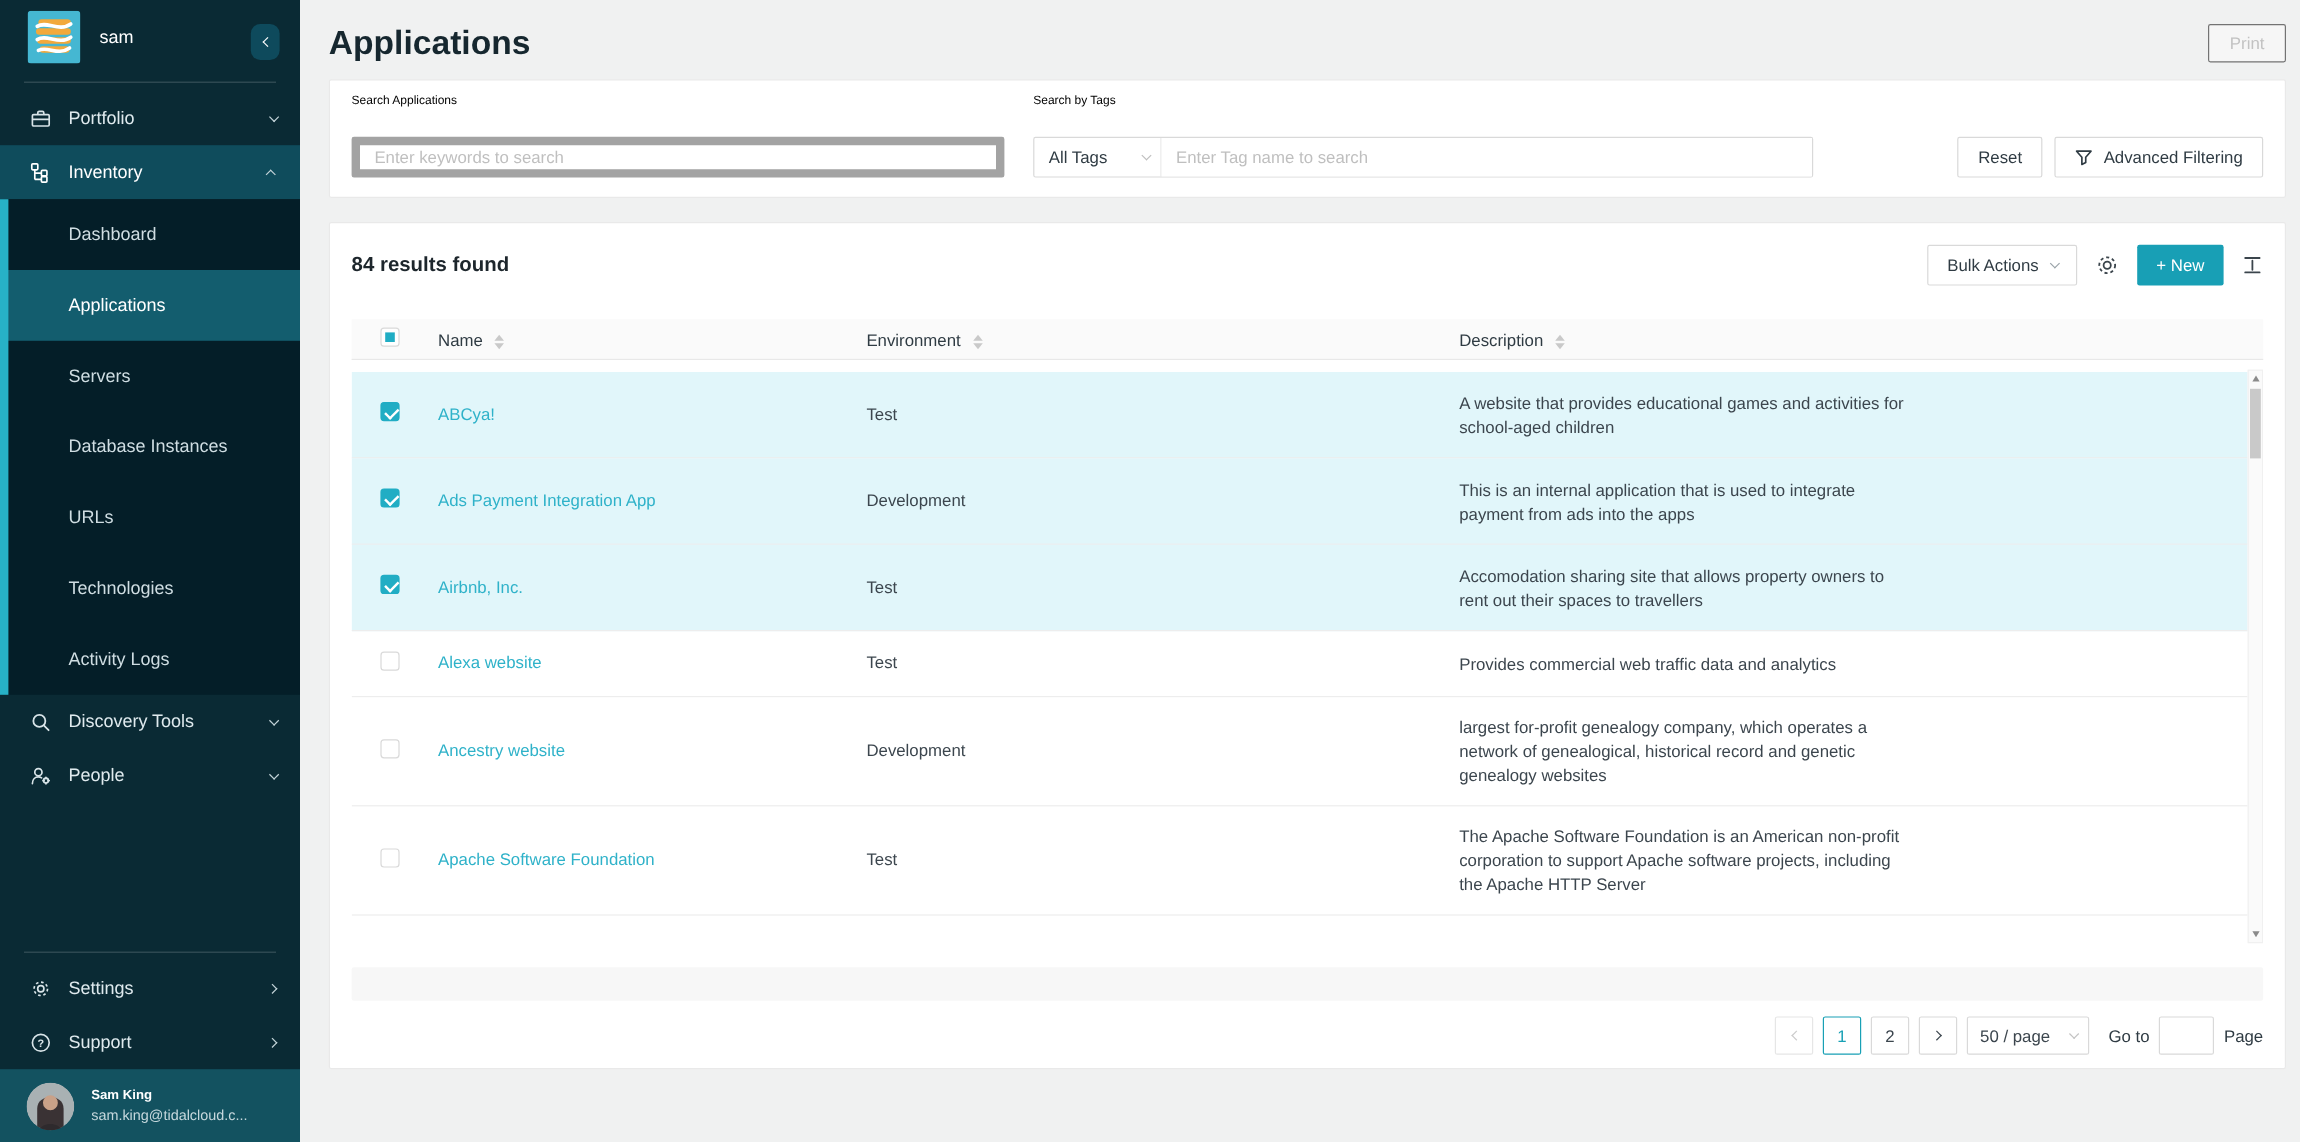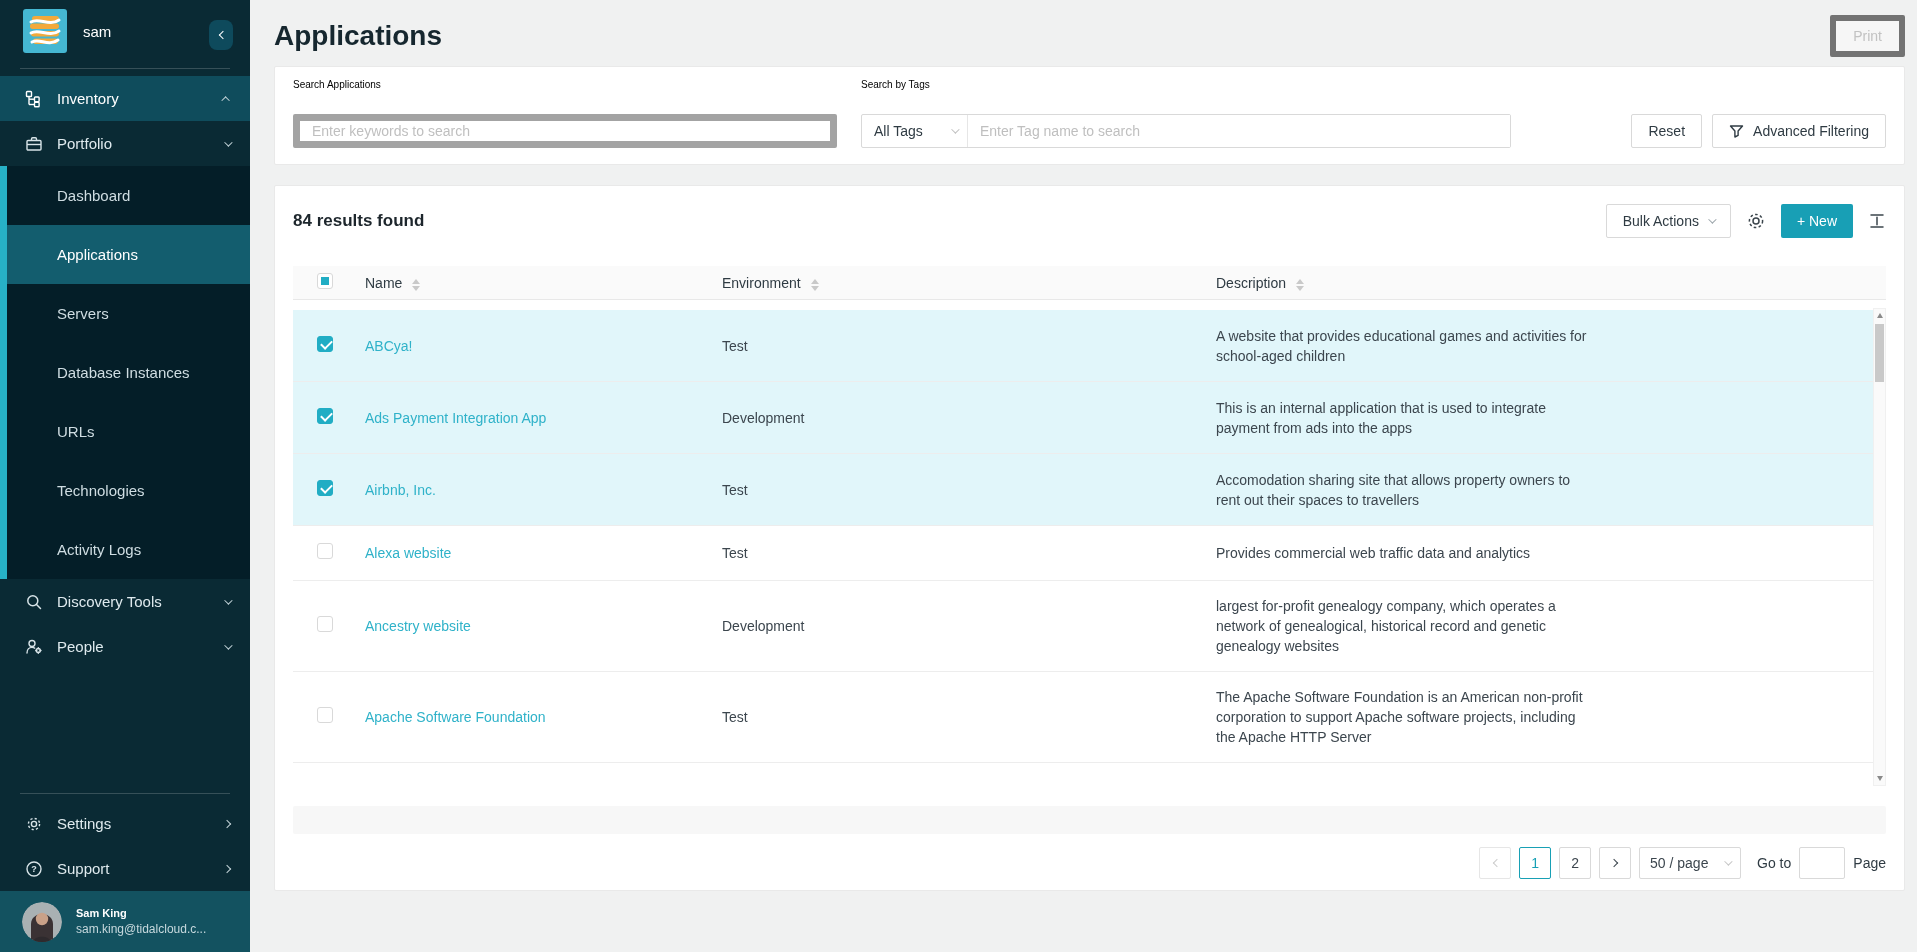--- a/index.html
+++ b/index.html
@@ -35,21 +35,21 @@
   .chev.up { transform:rotate(-135deg) translateY(-2px); }
   .chev.right { transform:rotate(-45deg); }
   .chev.left { transform:rotate(135deg); }
   .chev.sm { width:6px; height:6px; }
   .sb-item .chev { color:#c4d4d9; }
 
   
   .main { flex:1; padding:0 12px 0 24px; display:flex; flex-direction:column; }
   .page-header { height:66px; display:flex; align-items:center; justify-content:space-between; padding-top:6px; }
   .page-title { font-size:28px; font-weight:700; color:#16272f; }
-  .print-btn { background:#f6f6f6; border:6px solid #737373; color:#c2c2c2; font-size:14px; padding:7px 17px; border-radius:2px; font-family:inherit; cursor:not-allowed; }
+  .print-btn { background:#f6f6f6; border:1px solid #737373; color:#c2c2c2; font-size:14px; padding:7px 17px; border-radius:2px; font-family:inherit; cursor:not-allowed; }
 
   .card { background:#fff; border:1px solid #e9e9e9; border-radius:2px; }
 
   .filter-card { padding:12px 18px 16px; display:flex; align-items:flex-end; }
   .f-group { display:flex; flex-direction:column; }
   .f-label { font-size:10px; color:#000000; margin-bottom:24px; }
   .search-input { width:544px; height:34px; border:7px solid #a3a3a3; border-radius:2px; padding:0 12px; font-size:14px; font-family:inherit; color:#2f3b43; }
   .tags-group { margin-left:24px; }
   .tags-combo { display:flex; width:650px; height:34px; border:1px solid #d9d9d9; border-radius:2px; background:#fff; }
   .tags-select { width:106px; border-right:1px solid #e6e6e6; display:flex; align-items:center; justify-content:space-between; padding:0 10px 0 12px; font-size:14px; color:#2f3b43; cursor:pointer; }
@@ -139,45 +139,45 @@
       </svg>
       <span class="org-name">sam</span>
       <div class="collapse-btn">
         <span class="chev left sm" style="color:#fff; margin-left:3px;"></span>
       </div>
     </div>
     <div class="sb-divider"></div>
 
     <nav>
 
+      <div class="sb-item">
+        <span class="sb-icon">
+          <svg width="18" height="18" viewBox="0 0 18 18" fill="none" stroke="#d8e4e8" stroke-width="1.4">
+              <rect x="2" y="5.5" width="14" height="9.5" rx="1"></rect>
+              <path d="M6.5 5.5V4a1.2 1.2 0 0 1 1.2-1.2h2.6A1.2 1.2 0 0 1 11.5 4v1.5"></path>
+              <path d="M2 9.5h14"></path>
+            </svg>
+        </span>
+        <span class="sb-label">Portfolio</span>
+        <span class="chev down sm"></span>
+      </div>
+
       <div class="sb-item parent-active">
         <span class="sb-icon">
           <svg width="18" height="18" viewBox="0 0 18 18" fill="none" stroke="#ffffff" stroke-width="1.4">
               <rect x="1.5" y="1.5" width="5" height="5" rx="0.8"></rect>
               <path d="M4 6.5V14.5"></path>
               <path d="M4 9.2h5.5"></path>
               <path d="M4 14.5h5.5"></path>
               <rect x="9.5" y="7" width="4.6" height="4.6" rx="0.8"></rect>
               <rect x="9.5" y="12.2" width="4.6" height="4.6" rx="0.8"></rect>
             </svg>
         </span>
         <span class="sb-label">Inventory</span>
         <span class="chev up sm"></span>
-      </div>
-
-      <div class="sb-item">
-        <span class="sb-icon">
-          <svg width="18" height="18" viewBox="0 0 18 18" fill="none" stroke="#d8e4e8" stroke-width="1.4">
-              <rect x="2" y="5.5" width="14" height="9.5" rx="1"></rect>
-              <path d="M6.5 5.5V4a1.2 1.2 0 0 1 1.2-1.2h2.6A1.2 1.2 0 0 1 11.5 4v1.5"></path>
-              <path d="M2 9.5h14"></path>
-            </svg>
-        </span>
-        <span class="sb-label">Portfolio</span>
-        <span class="chev down sm"></span>
       </div>
 
       <div class="submenu">
         <div class="sb-sub">
             <span>Dashboard</span>
           </div>
         <div class="sb-sub active">
             <span>Applications</span>
           </div>
         <div class="sb-sub">

